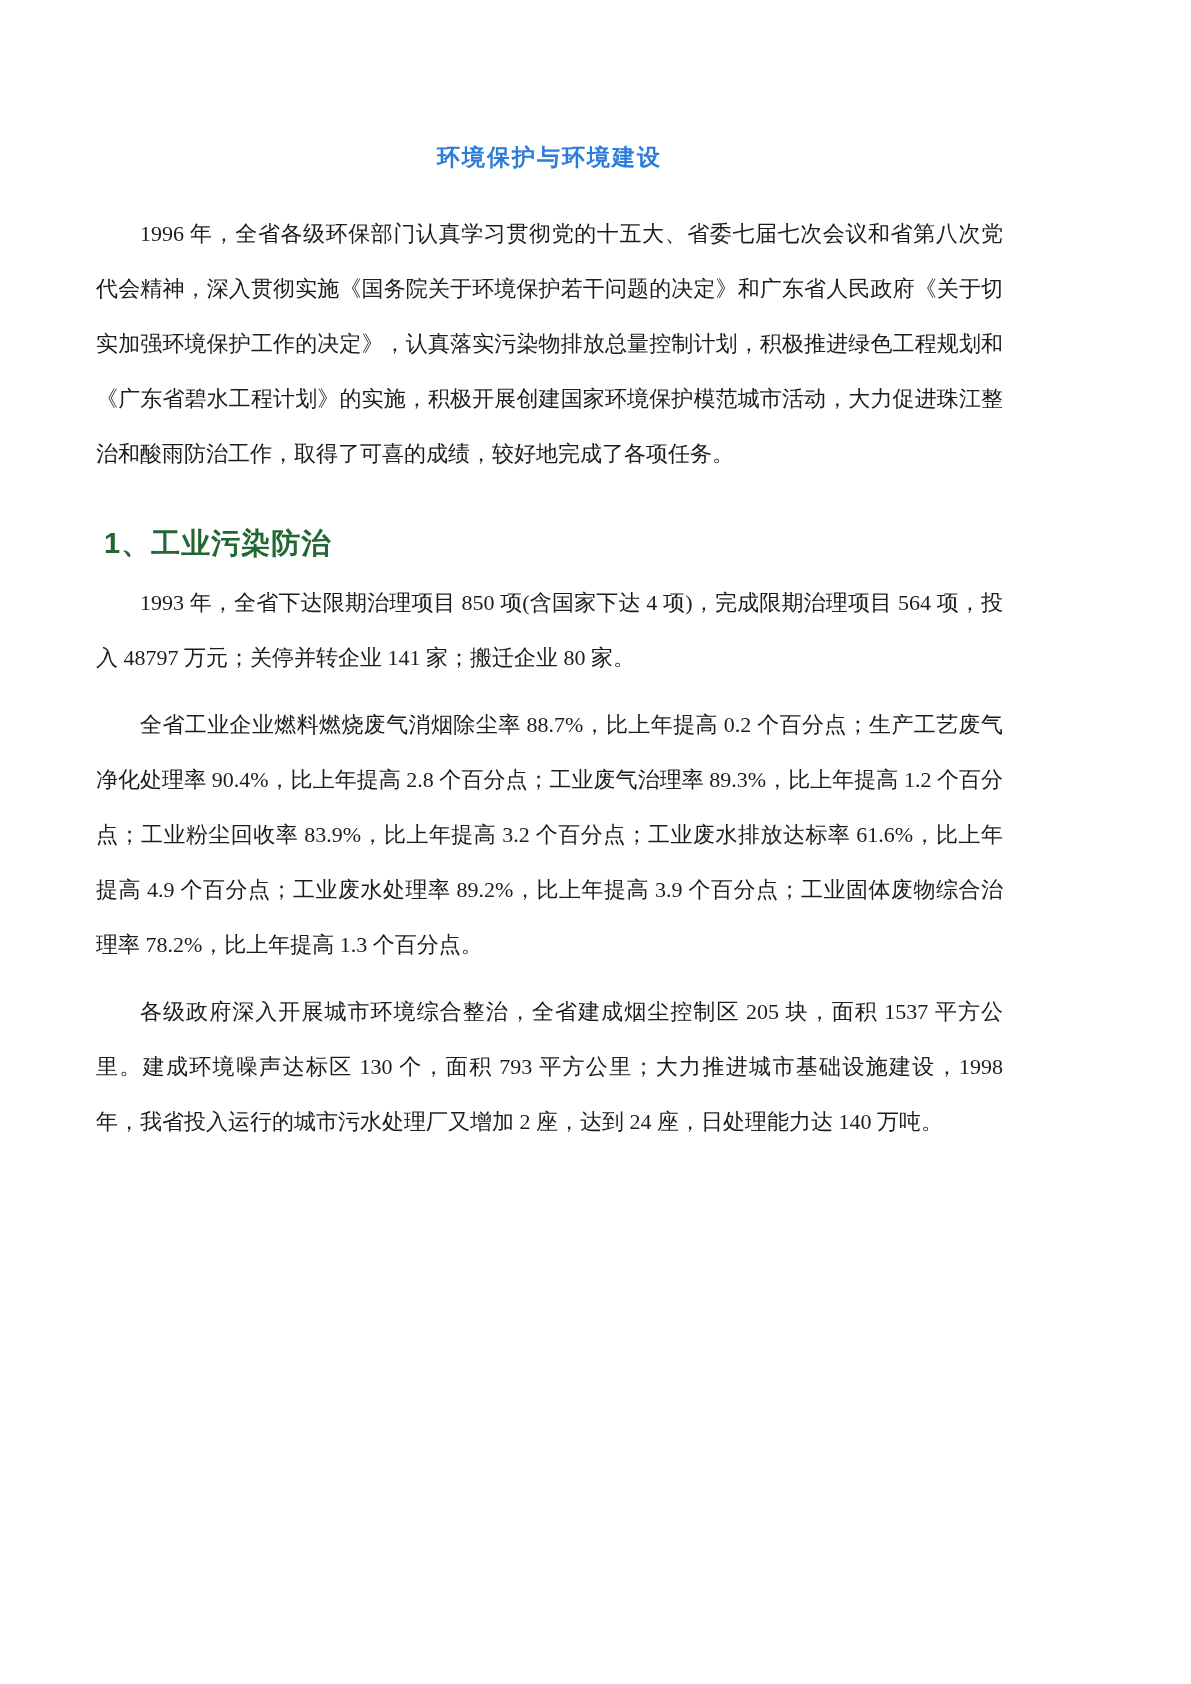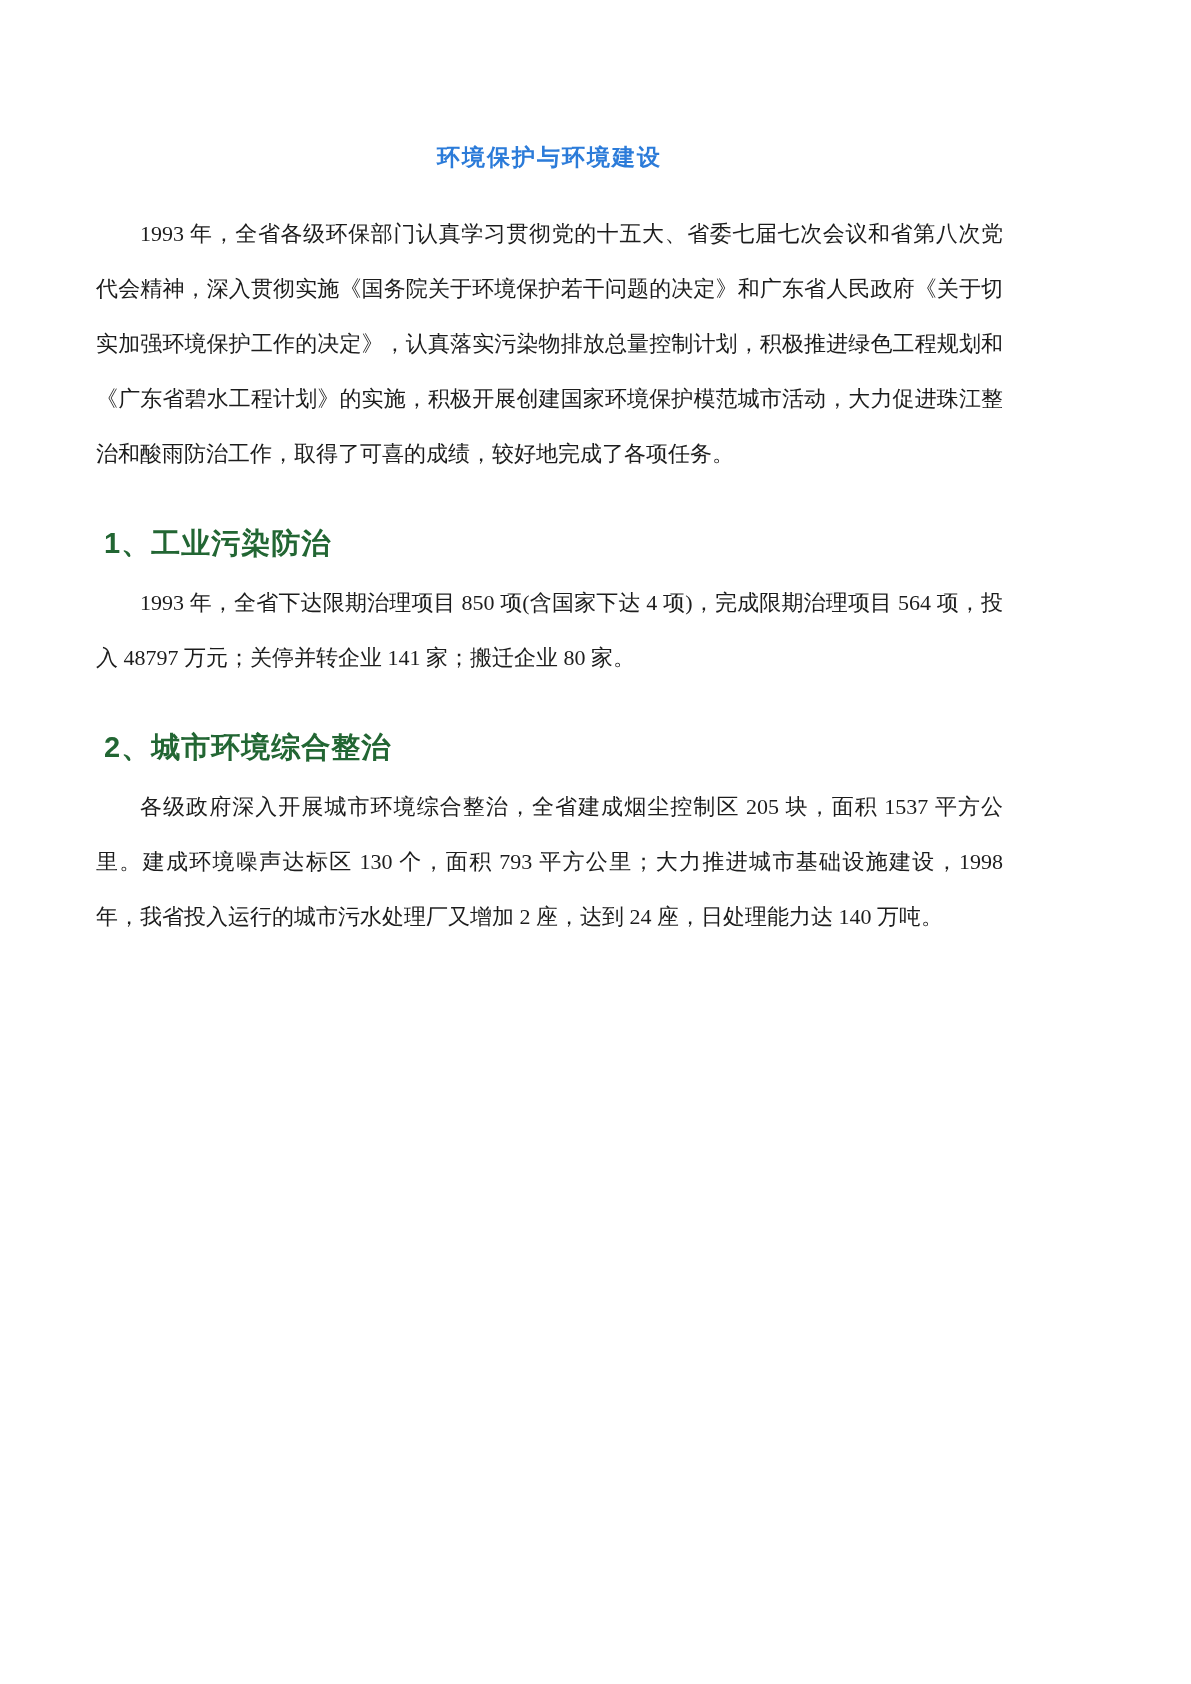--- a/index.html
+++ b/index.html
@@ -50,24 +50,24 @@
     letter-spacing: 1px;
   }
 </style>
 </head>
 <body>
 
 <div class="page">
 
   <h1 class="title">环境保护与环境建设</h1>
 
-  <p class="body">1993 年，全省各级环保部门认真学习贯彻党的十五大、省委七届七次会议和省第八次党代会精神，深入贯彻实施《国务院关于环境保护若干问题的决定》和广东省人民政府《关于切实加强环境保护工作的决定》，认真落实污染物排放总量控制计划，积极推进绿色工程规划和《广东省碧水工程计划》的实施，积极开展创建国家环境保护模范城市活动，大力促进珠江整治和酸雨防治工作，取得了可喜的成绩，较好地完成了各项任务。</p>
+  <p class="body">1996 年，全省各级环保部门认真学习贯彻党的十五大、省委七届七次会议和省第八次党代会精神，深入贯彻实施《国务院关于环境保护若干问题的决定》和广东省人民政府《关于切实加强环境保护工作的决定》，认真落实污染物排放总量控制计划，积极推进绿色工程规划和《广东省碧水工程计划》的实施，积极开展创建国家环境保护模范城市活动，大力促进珠江整治和酸雨防治工作，取得了可喜的成绩，较好地完成了各项任务。</p>
 
   <h2 class="section">1、工业污染防治</h2>
 
   <p class="body">1993 年，全省下达限期治理项目 850 项(含国家下达 4 项)，完成限期治理项目 564 项，投入 48797 万元；关停并转企业 141 家；搬迁企业 80 家。</p>
 
+  <p class="body">全省工业企业燃料燃烧废气消烟除尘率 88.7%，比上年提高 0.2 个百分点；生产工艺废气净化处理率 90.4%，比上年提高 2.8 个百分点；工业废气治理率 89.3%，比上年提高 1.2 个百分点；工业粉尘回收率 83.9%，比上年提高 3.2 个百分点；工业废水排放达标率 61.6%，比上年提高 4.9 个百分点；工业废水处理率 89.2%，比上年提高 3.9 个百分点；工业固体废物综合治理率 78.2%，比上年提高 1.3 个百分点。</p>
 
-  <h2 class="section">2、城市环境综合整治</h2>
 
   <p class="body">各级政府深入开展城市环境综合整治，全省建成烟尘控制区 205 块，面积 1537 平方公里。建成环境噪声达标区 130 个，面积 793 平方公里；大力推进城市基础设施建设，1998 年，我省投入运行的城市污水处理厂又增加 2 座，达到 24 座，日处理能力达 140 万吨。</p>
 
 </div>
 
 </body></html>

